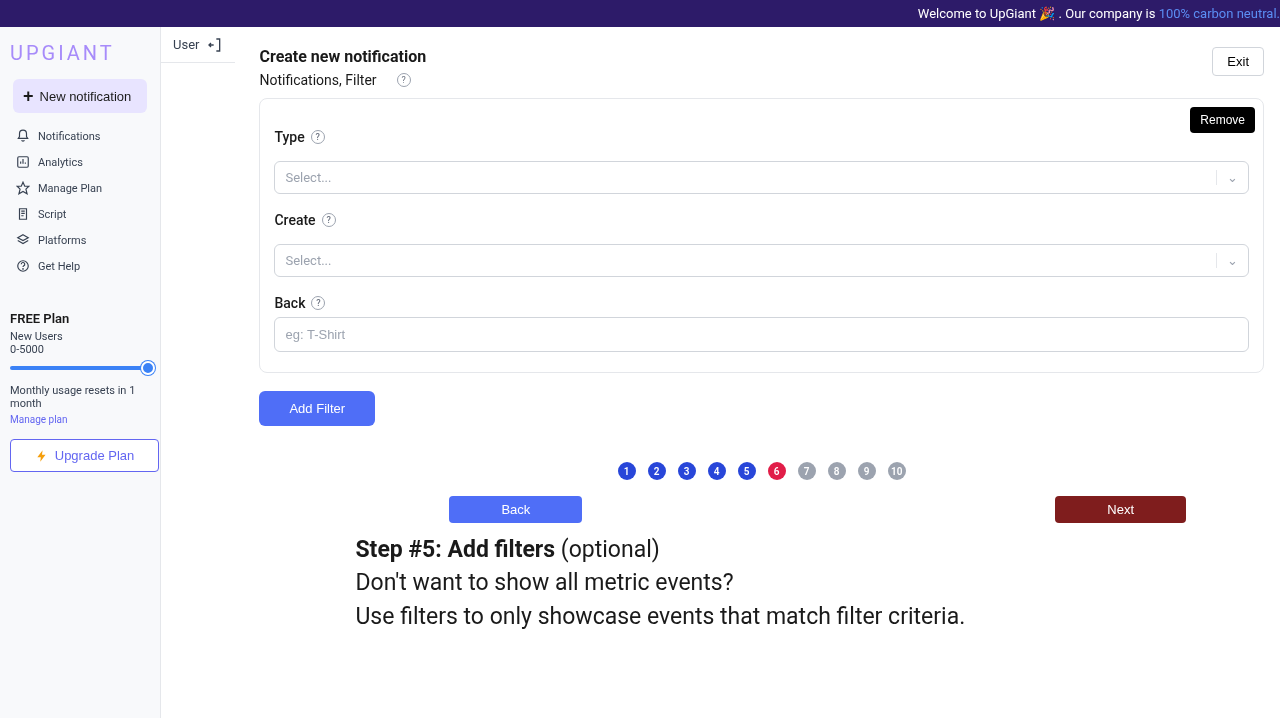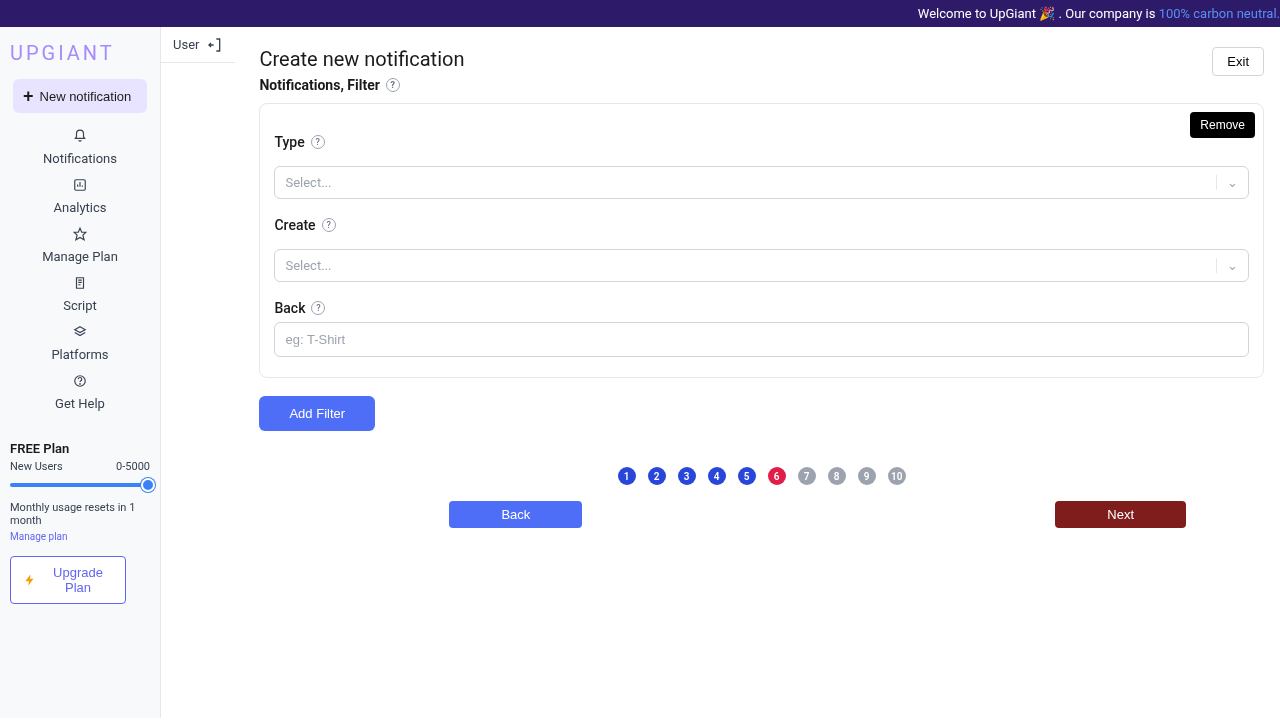--- a/index.html
+++ b/index.html
@@ -5,35 +5,35 @@
 * { box-sizing: border-box; margin: 0; padding: 0; }
 body { font-family: -apple-system, BlinkMacSystemFont, "Segoe UI", Roboto, sans-serif; font-size: 14px; color: #1a1a1a; background: #fff; width: 1280px; height: 720px; overflow: hidden; }
 .top-banner { background: #2d1b69; color: #fff; text-align: right; padding: 6px 0; font-size: 13px; }
 .top-banner a { color: #5b8ef4; text-decoration: none; }
 .app-body { display: flex; height: calc(720px - 29px); }
 .sidebar { width: 161px; background: #f8f9fb; border-right: 1px solid #e5e7eb; padding: 10px 6px; position: relative; }
 .logo { color: #a78bfa; font-size: 20px; font-weight: 400; letter-spacing: 3px; padding: 4px 4px 10px 4px; }
 .new-notif-btn { background: #e8e4ff; border: none; border-radius: 6px; padding: 8px 10px; width: 134px; margin: 4px auto 10px auto; display: flex; align-items: center; gap: 6px; cursor: pointer; font-size: 13px; color: #1a1a1a; }
 .plus-icon { font-size: 18px; font-weight: bold; line-height: 1; }
 .nav-list { list-style: none; padding: 0 4px; }
-.nav-item { display: flex; align-items: center; gap: 8px; padding: 6px 6px; color: #374151; cursor: pointer; font-size: 13px; flex-direction: column; }
+.nav-item { display: flex; align-items: center; gap: 8px; padding: 6px 6px; color: #374151; cursor: pointer; font-size: 11px; }
 .nav-icon { width: 14px; height: 14px; display: inline-flex; align-items: center; justify-content: center; }
-.plan-box { margin-top: 24px; padding: 0 4px; }
+.plan-box { margin-top: 32px; padding: 0 4px; }
 .plan-title { font-weight: 600; font-size: 13px; }
-.plan-row { display: flex; justify-content: space-between; font-size: 11px; color: #374151; margin-top: 4px; }
+.plan-row { display: flex; justify-content: space-between; font-size: 11px; color: #374151; margin-top: 4px; flex-direction: column; }
 .slider-track { height: 4px; background: #3b82f6; border-radius: 2px; margin-top: 10px; position: relative; }
 .slider-thumb { width: 14px; height: 14px; background: #3b82f6; border-radius: 50%; position: absolute; right: -5px; top: -5px; border: 2px solid #fff; box-shadow: 0 0 0 1px #3b82f6; }
 .plan-note { font-size: 11px; color: #374151; margin-top: 14px; }
 .manage-link { font-size: 10px; color: #6366f1; margin-top: 4px; cursor: pointer; }
-.upgrade-btn { border: 1px solid #6366f1; color: #6366f1; background: #fff; border-radius: 4px; padding: 8px 12px; margin-top: 14px; width: 116px; display: flex; align-items: center; justify-content: center; gap: 6px; cursor: pointer; font-size: 13px; }
+.upgrade-btn { border: 1px solid #6366f1; color: #6366f1; background: #fff; border-radius: 4px; padding: 8px 12px; margin-top: 14px; width: 149px; display: flex; align-items: center; justify-content: center; gap: 6px; cursor: pointer; font-size: 13px; }
 .main { flex: 1; display: flex; }
 .topbar { height: 36px; border-bottom: 1px solid #e5e7eb; display: flex; align-items: center; justify-content: flex-end; padding: 0 12px; gap: 8px; font-size: 13px; color: #374151; }
 .content { padding: 20px 16px 0 24px; flex: 1; overflow: auto; }
-.page-title { font-size: 20px; font-weight: 400; color: #1a1a1a; margin-bottom: 6px; }
-.sub-row { display: flex; align-items: center; gap: 6px; font-size: 14px; font-weight: 700; margin-bottom: 10px; }
+.page-title { font-size: 16px; font-weight: 700; color: #1a1a1a; margin-bottom: 6px; }
+.sub-row { display: flex; align-items: center; gap: 20px; font-size: 14px; font-weight: 400; margin-bottom: 10px; }
 .help-icon { width: 14px; height: 14px; border: 1px solid #9ca3af; border-radius: 50%; display: inline-flex; align-items: center; justify-content: center; font-size: 9px; color: #6b7280; }
 .filter-card { border: 1px solid #e5e7eb; border-radius: 8px; padding: 12px 14px 20px 14px; position: relative; }
 .remove-btn { position: absolute; right: 8px; top: 8px; background: #000; color: #fff; border: none; border-radius: 4px; padding: 6px 10px; font-size: 12px; cursor: pointer; }
 .field-group { margin-top: 18px; }
 .field-label { font-size: 14px; font-weight: 500; display: flex; align-items: center; gap: 6px; margin-bottom: 6px; }
 .select-box { width: 100%; border: 1px solid #d1d5db; border-radius: 6px; padding: 8px 10px; color: #9ca3af; font-size: 13px; display: flex; justify-content: space-between; align-items: center; cursor: pointer; background: #fff; margin-top: 16px; }
 .select-box .chev { color: #9ca3af; border-left: 1px solid #e5e7eb; padding-left: 10px; }
 .text-input { width: 100%; border: 1px solid #d1d5db; border-radius: 6px; padding: 9px 10px; font-size: 13px; color: #374151; }
 .text-input::placeholder { color: #9ca3af; }
 .add-filter-btn { margin-top: 18px; background: #4f6ef7; color: #fff; border: none; border-radius: 6px; padding: 10px 30px; font-size: 13px; cursor: pointer; text-align: center; }
@@ -212,15 +212,20 @@
           <div class="step-dot step-todo">8</div>
           <div class="step-dot step-todo">9</div>
           <div class="step-dot step-todo">10</div>
         </div>
 
       <div class="nav-buttons">
         <button class="btn-back">Back</button>
         <button class="btn-next">Next</button>
       </div>
 
+      <div class="instructions">
+        <div><span class="bold">Step #5: Add filters</span><span> (optional)</span></div>
+        <div>Don't want to show all metric events?</div>
+        <div>Use filters to only showcase events that match filter criteria.</div>
+      </div>
     </div>
   </main>
 </div>
 
 </body></html>

